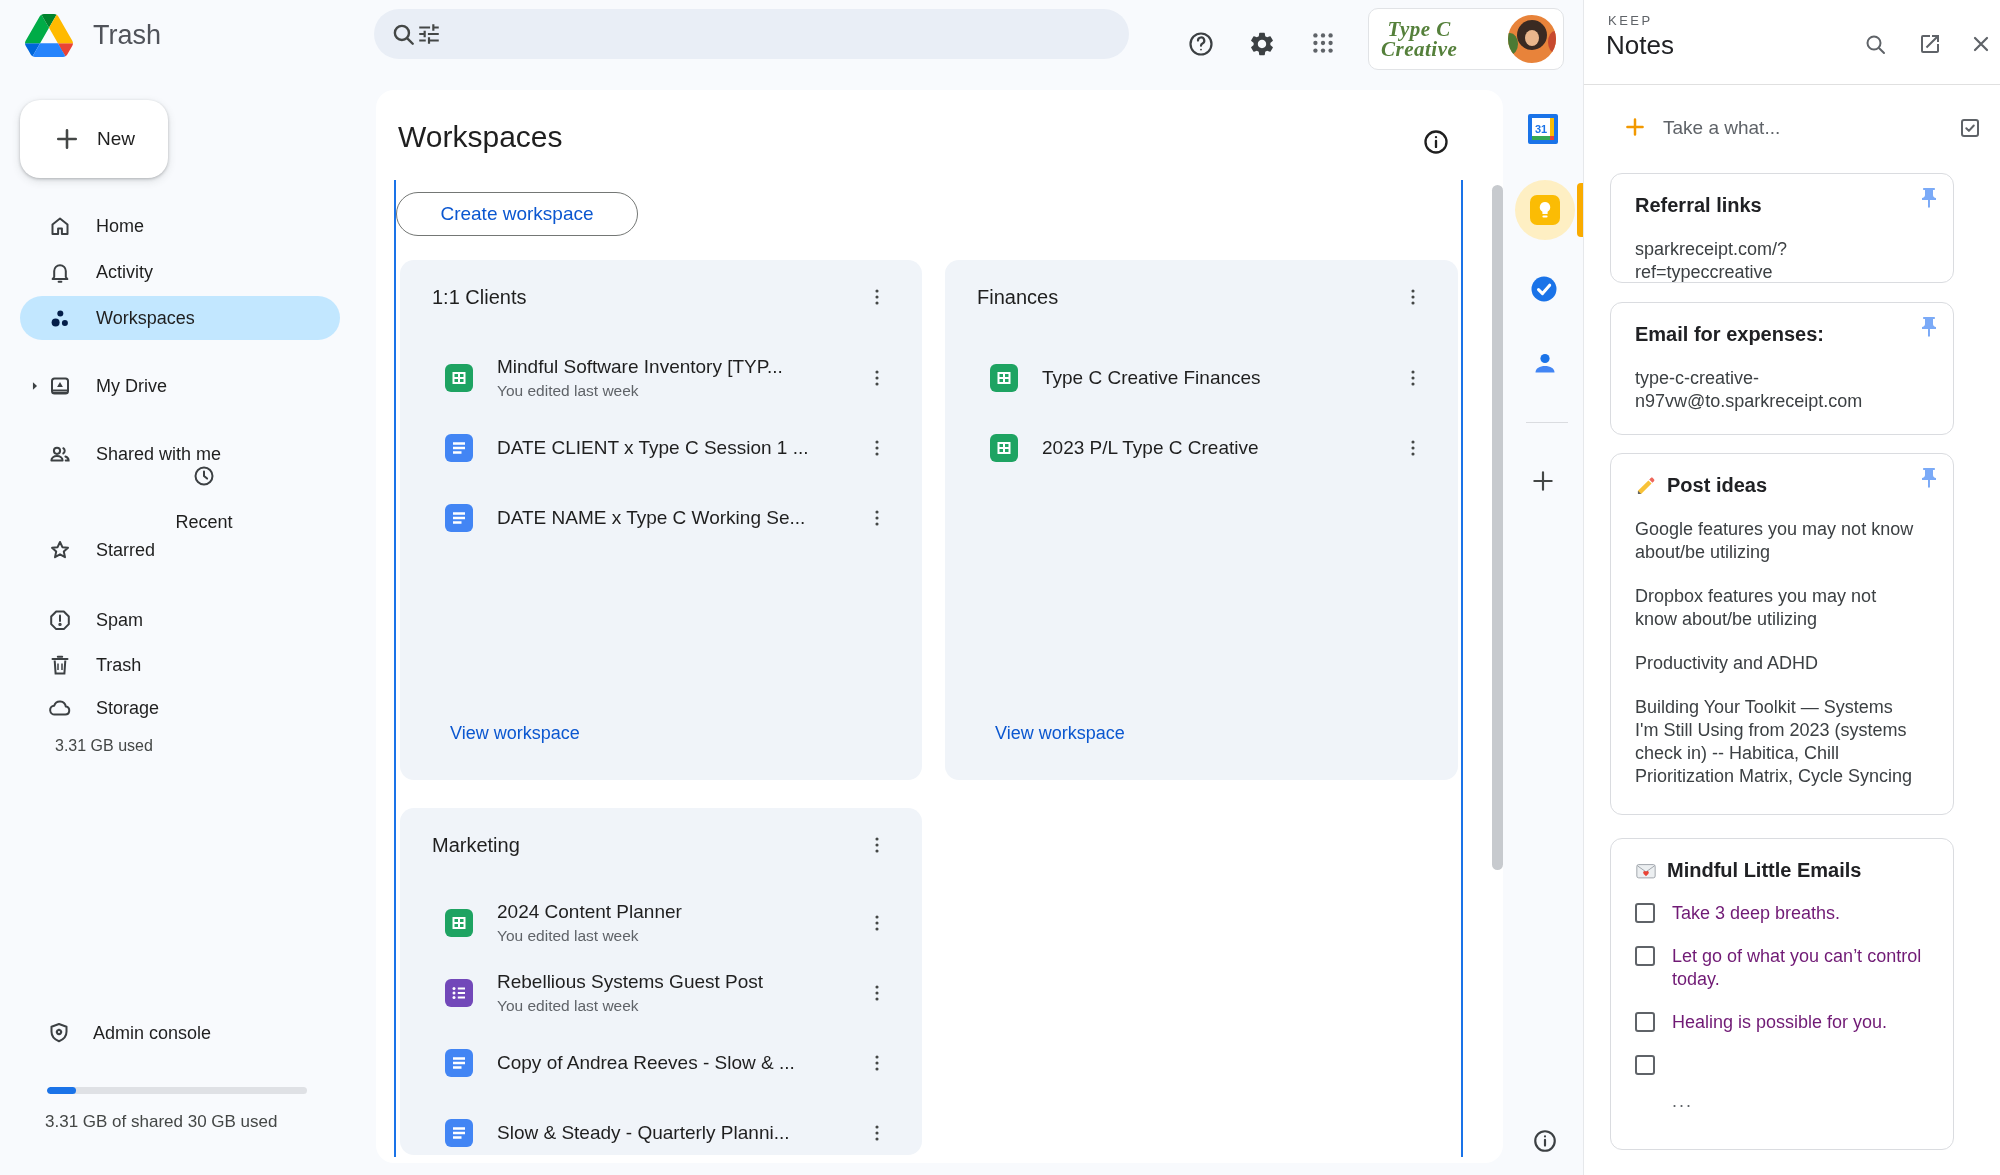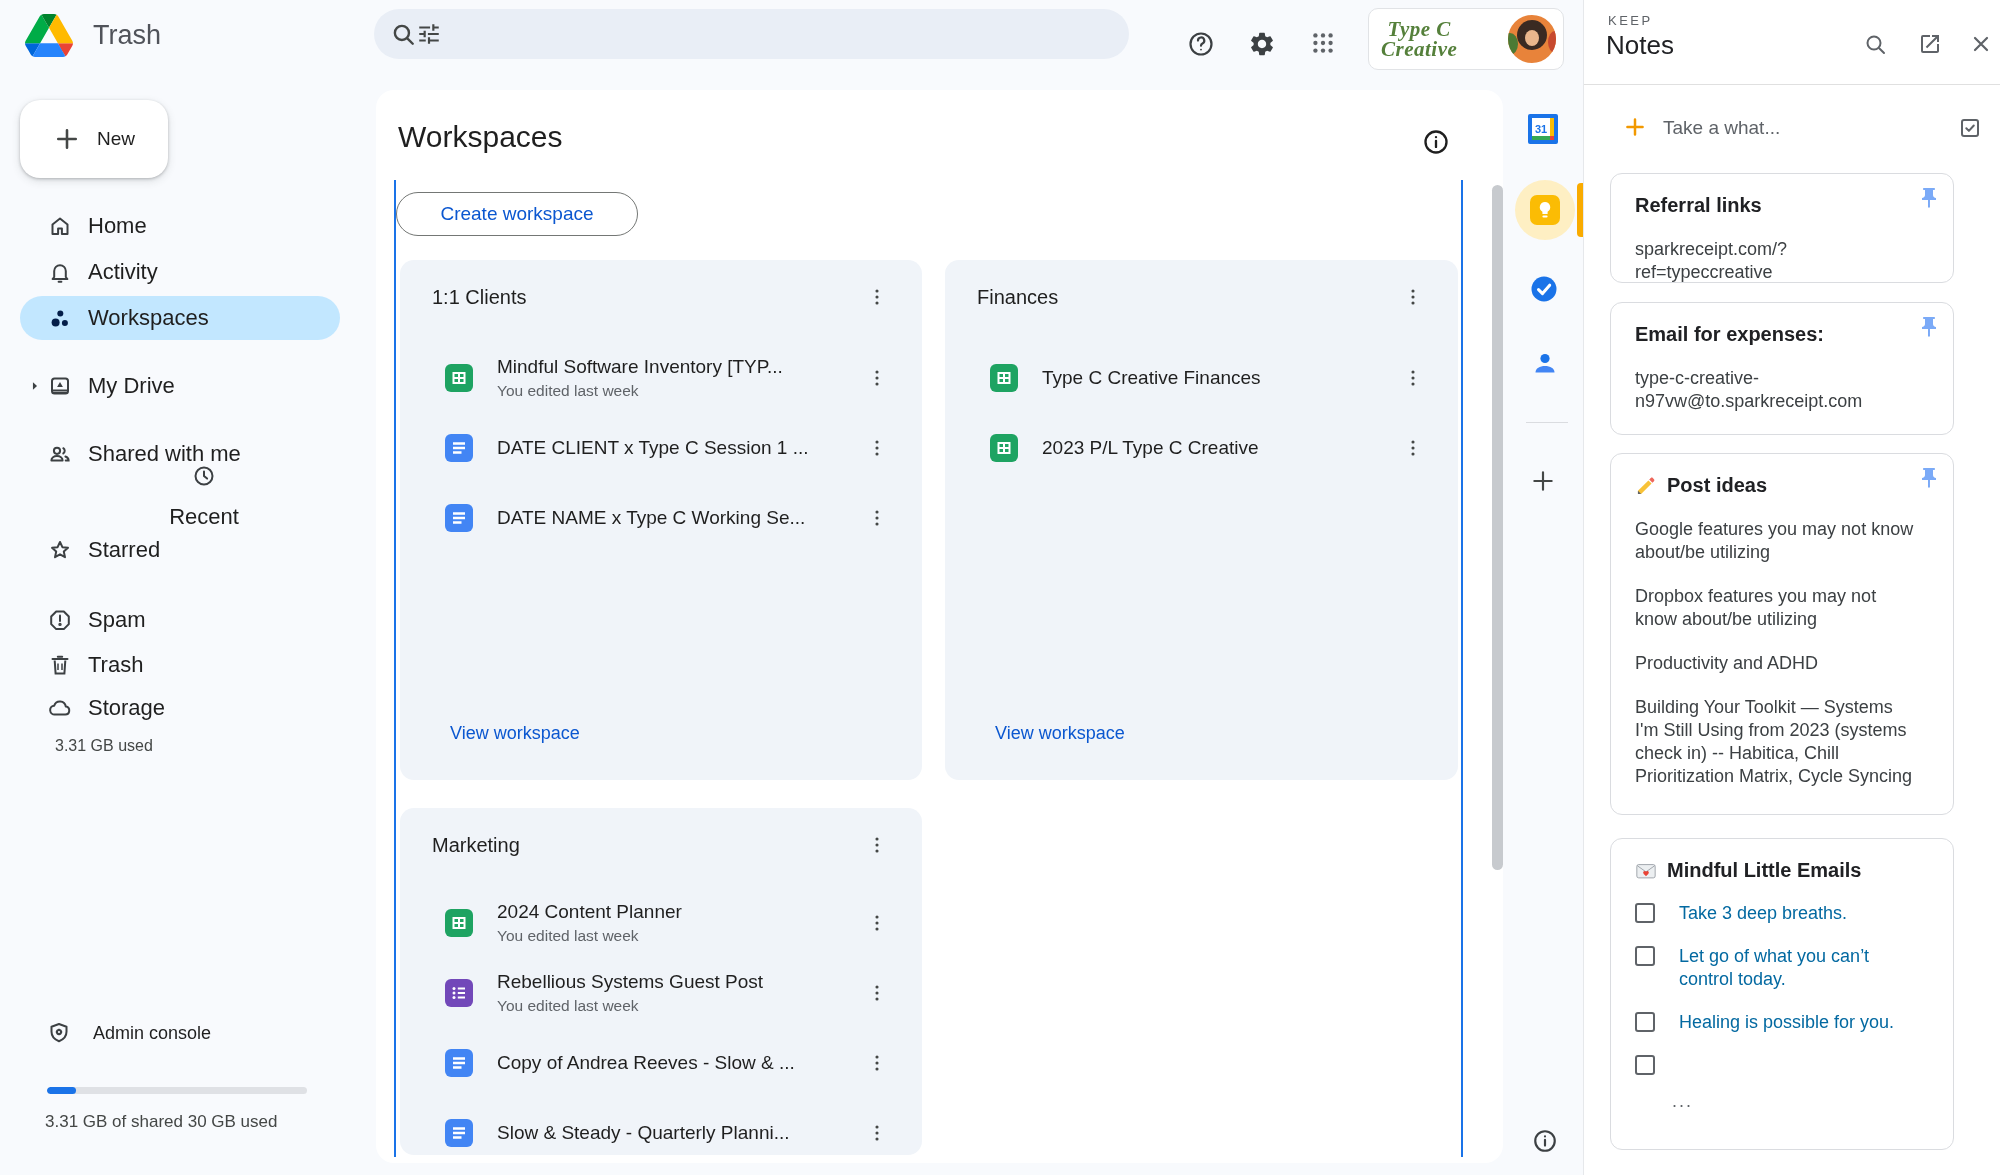--- a/index.html
+++ b/index.html
@@ -31,21 +31,21 @@
   .avatar .face{position:absolute;left:17px;top:15px;width:14px;height:16px;border-radius:50%;background:#E9B68C}
   .avatar .leaf1{position:absolute;left:-6px;top:18px;width:16px;height:22px;border-radius:50%;background:#4C7A34}
   .avatar .leaf2{position:absolute;right:-6px;top:16px;width:14px;height:22px;border-radius:50%;background:#C7492F}
 
   
   #new-btn{left:20px;top:100px;width:148px;height:78px;background:#fff;border-radius:20px;cursor:pointer;
     box-shadow:0 1px 3px rgba(60,64,67,.3),0 3px 8px rgba(60,64,67,.15);
     display:flex;align-items:center;justify-content:center;gap:16px;font-size:19px;color:#1F1F1F}
   #new-btn svg{width:28px;height:28px}
   .side-item{position:absolute;left:0;width:360px;height:44px;display:flex;align-items:center;
-    padding-left:48px;box-sizing:border-box;gap:16px;font-size:22px;color:#1F1F1F;cursor:pointer}
+    padding-left:48px;box-sizing:border-box;gap:24px;font-size:18px;color:#1F1F1F;cursor:pointer}
   .side-item.selected{left:20px;width:320px;padding-left:28px;background:#C2E7FF;border-radius:22px;font-weight:500}
   .s-icon{width:24px;height:24px;flex:none}
   .s-icon svg{width:24px;height:24px}
   .caret{position:absolute;left:28px;top:15px;width:14px;height:14px}
   .caret svg{width:14px;height:14px}
   #storage-used{left:55px;top:737px;font-size:16px;color:#444746}
   #admin-row{left:47px;top:1021px;display:flex;align-items:center;gap:22px;font-size:18px;cursor:pointer}
   #admin-row svg{width:24px;height:24px}
   #quota-bar{left:47px;top:1087px;width:260px;height:7px;background:#DFE1E5;border-radius:4px;overflow:hidden}
   #quota-fill{height:100%;background:#1A73E8;border-radius:4px}
@@ -96,21 +96,21 @@
   #take-plus{left:1622px;top:114px;width:26px;height:26px;cursor:pointer}
   #take-label{left:1663px;top:117px;font-size:19px;color:#5F6368;font-weight:500;cursor:text}
   #take-check{left:1958px;top:116px;width:24px;height:24px;cursor:pointer}
   .note{position:absolute;left:1610px;width:344px;background:#fff;border:1px solid #DADCE0;border-radius:12px;
     box-sizing:border-box;padding:20px 24px;overflow:hidden}
   .note-title{font-size:20px;font-weight:700;color:#202124;display:flex;align-items:center;gap:10px;padding-right:26px}
   .note-title svg{width:22px;height:22px;flex:none}
   .pin{position:absolute;top:12px;right:12px;width:24px;height:24px;cursor:pointer}
   .pin svg{width:24px;height:24px}
   .note-body p{margin:21px 0 0;font-size:18px;line-height:23px;color:#3C4043;padding-right:8px}
-  .check-row{display:flex;margin-top:20px;gap:24px;font-size:18px;color:#0369a1;line-height:23px;padding-right:4px}
+  .check-row{display:flex;margin-top:20px;gap:17px;font-size:18px;color:#701a75;line-height:23px;padding-right:4px}
   .cbox{width:20px;height:20px;border:2px solid #5F6368;border-radius:3px;flex:none;margin-top:1px;box-sizing:border-box;cursor:pointer}
   .more-dots{margin:16px 0 0 37px;color:#5F6368;font-size:18px;letter-spacing:2px}
 </style>
 </head>
 <body>
 
 <div id="logo" class="abs">
   <span>
     <svg viewBox="0 0 87.3 78">
       <path d="m6.6 66.85 3.85 6.65c.8 1.4 1.95 2.5 3.3 3.3l13.75-23.8h-27.5c0 1.55.4 3.1 1.2 4.5z" fill="#0066DA"></path>

